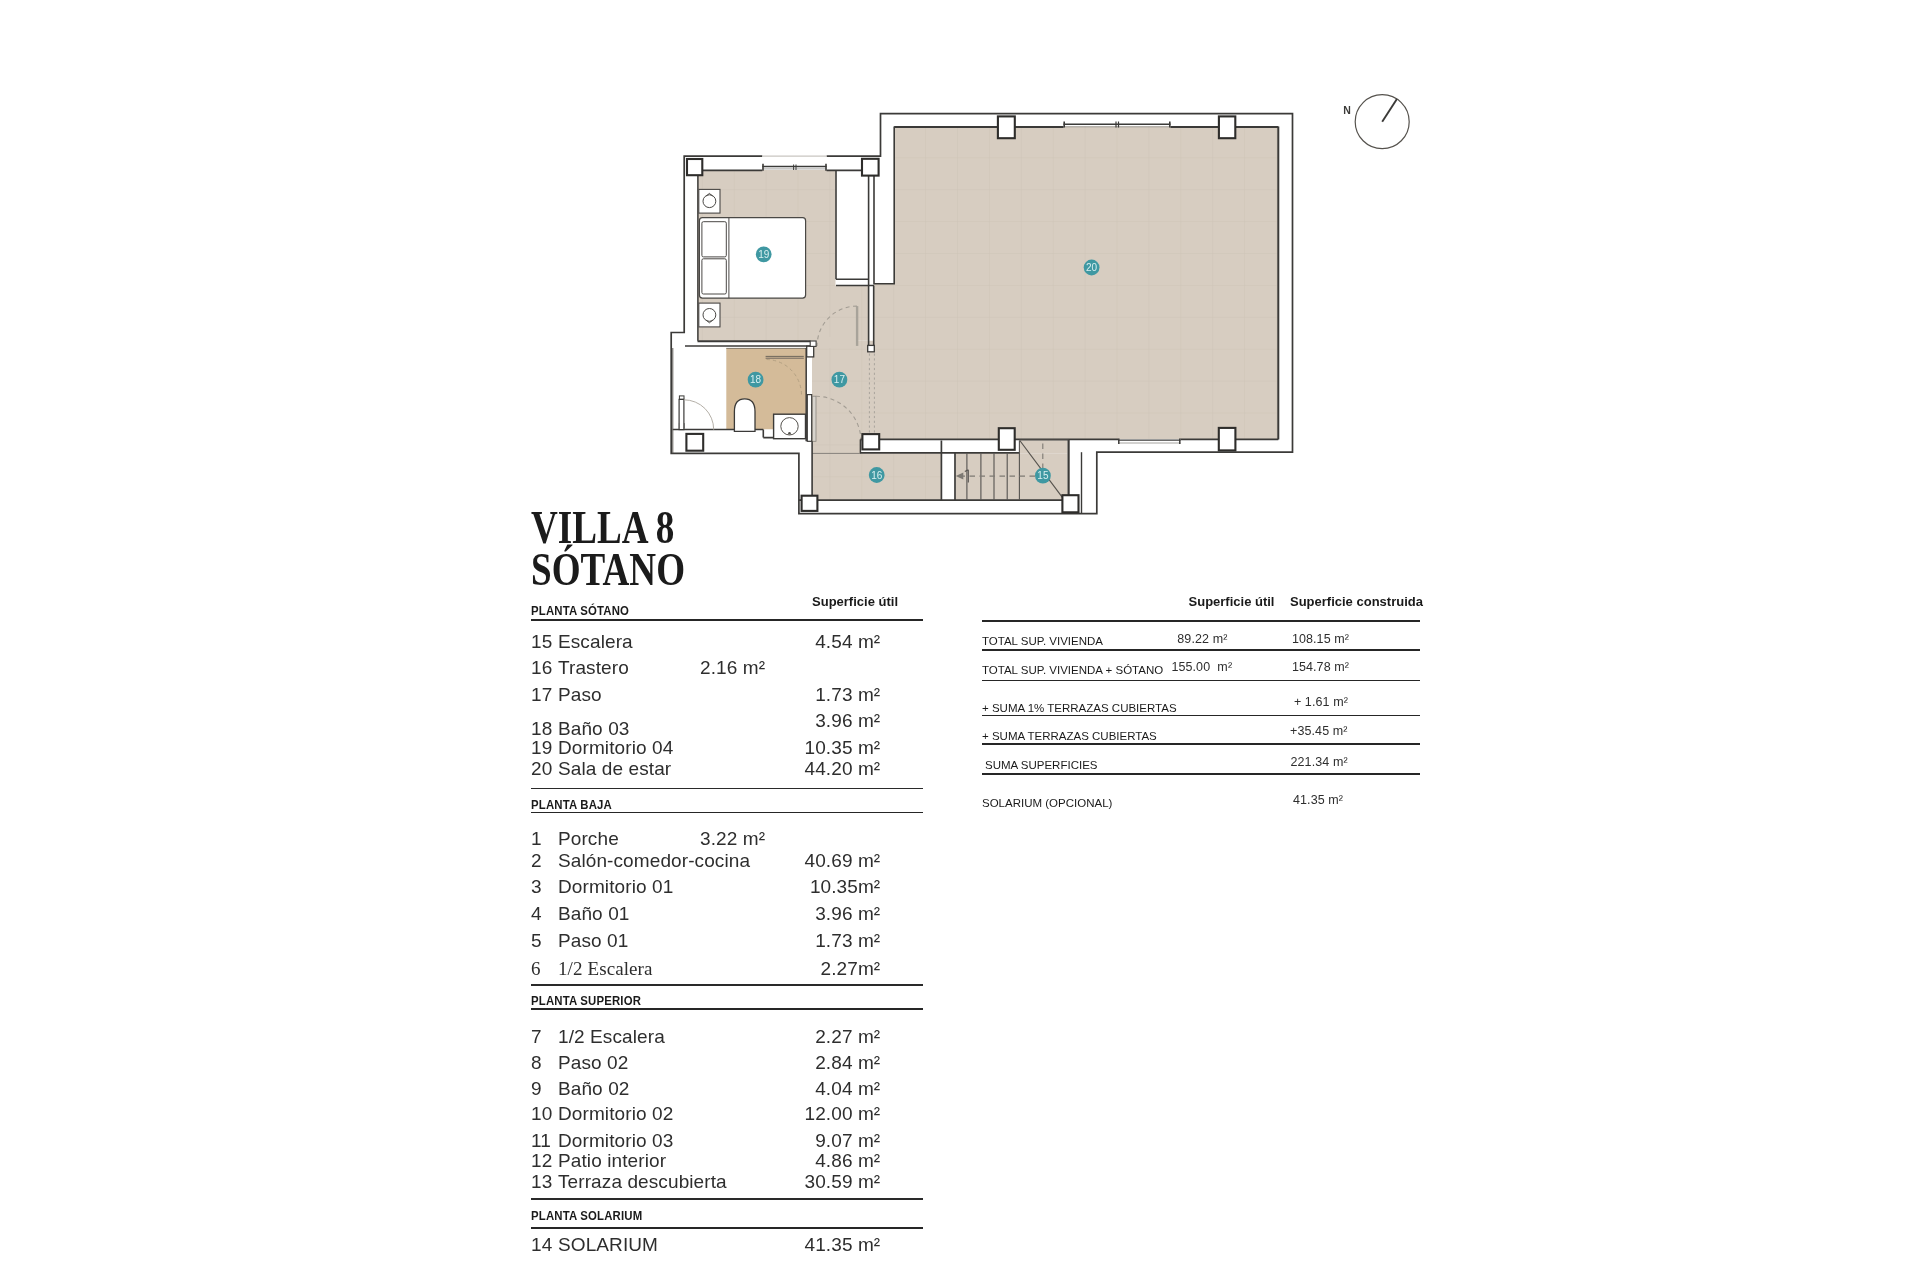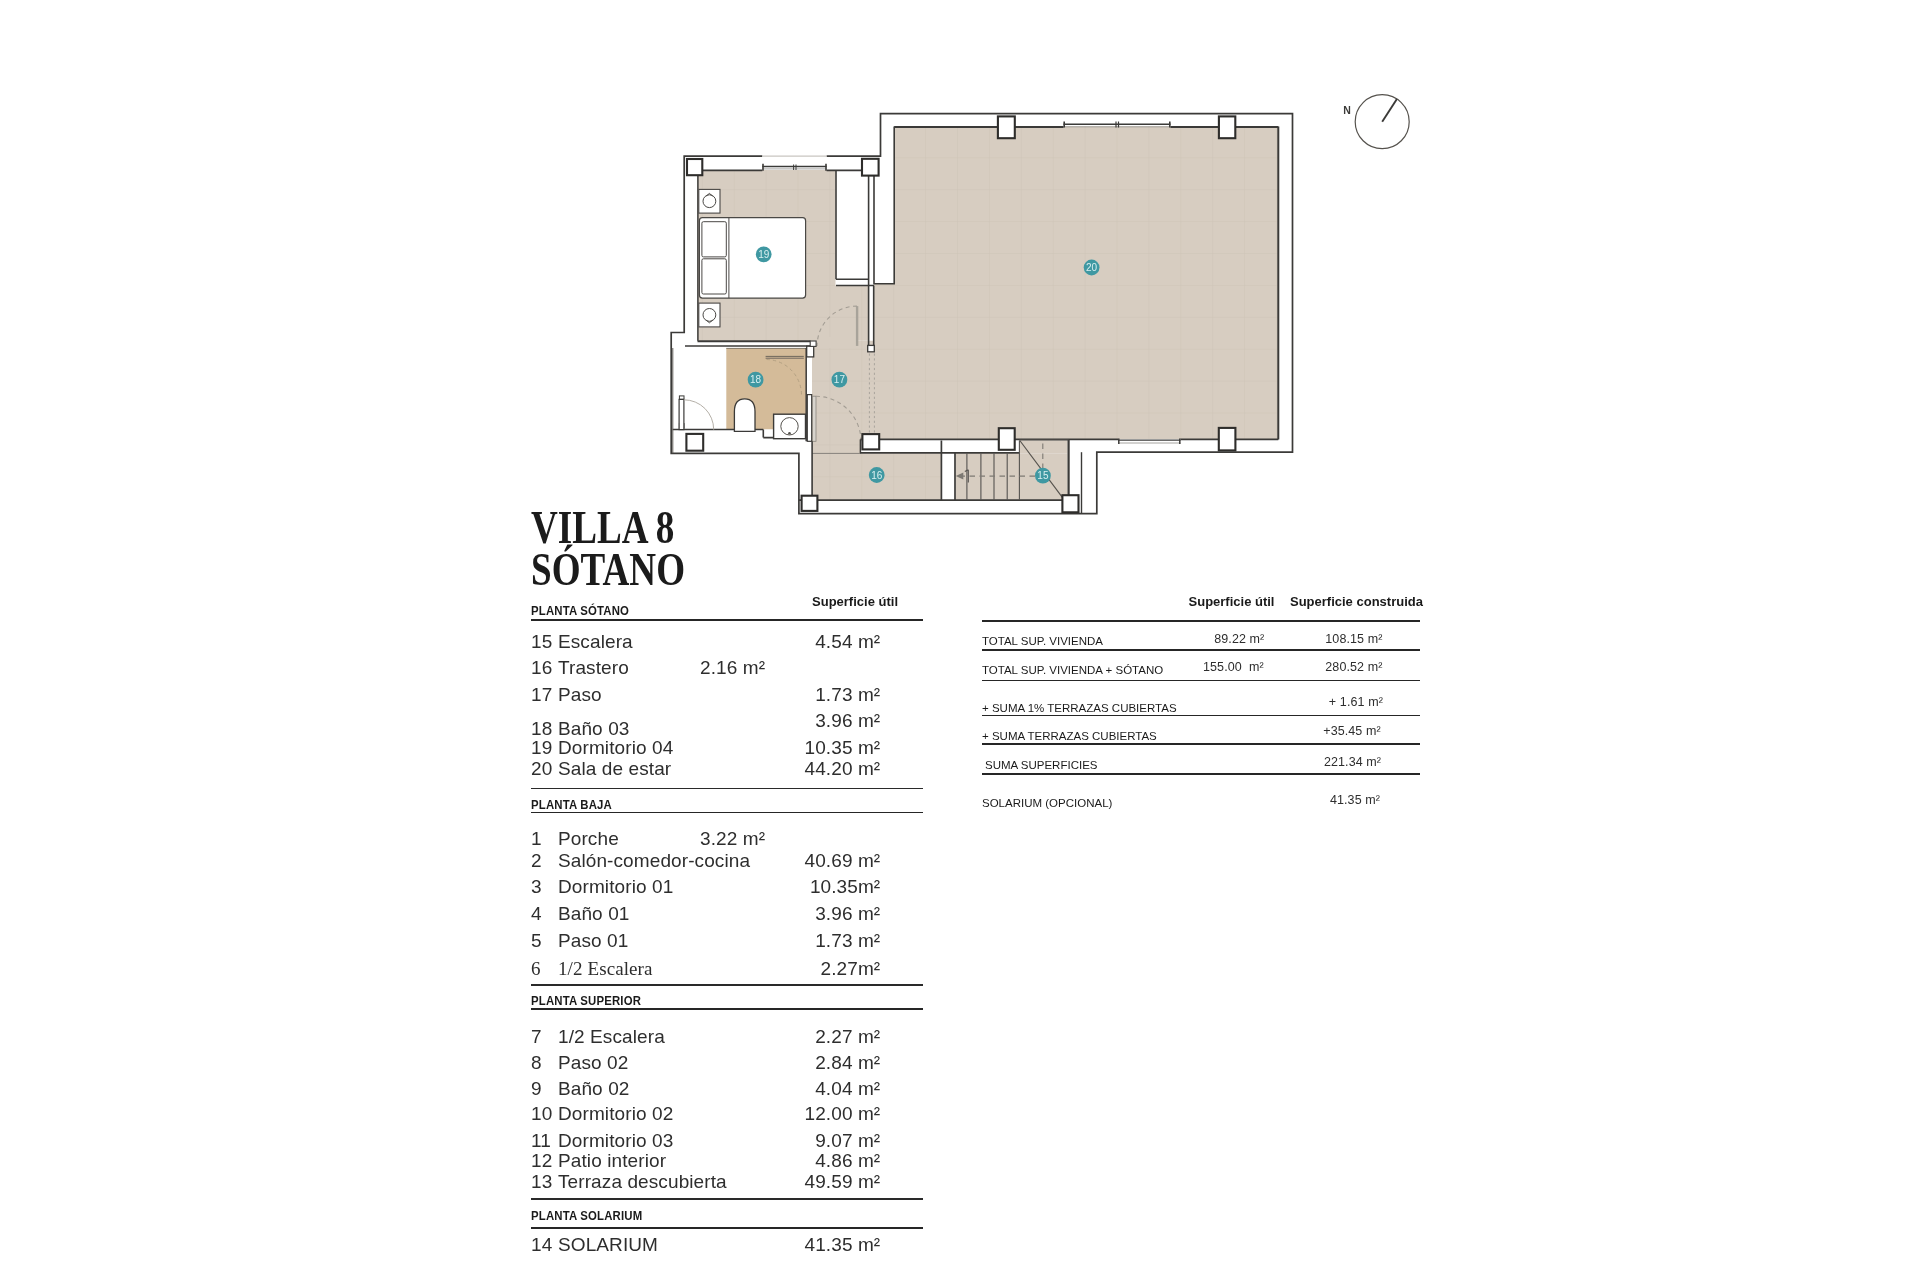--- a/index.html
+++ b/index.html
@@ -8,21 +8,21 @@
   .abs{position:absolute;}
   .title{font-family:"Liberation Serif", serif;font-weight:700;color:#1b1b1b;letter-spacing:1px;}
   .sh{font-weight:700;color:#1a1a1a;font-size:13px;letter-spacing:0.2px;transform:scaleX(0.875);transform-origin:left center;}
   .colh{font-weight:700;color:#1a1a1a;font-size:13px;letter-spacing:0;}
   .row{font-size:19px;color:#2e2e2e;letter-spacing:0.1px;}
   .rule{background:#262626;height:1.5px;}
   .rule2{background:#2a2a2a;height:1.8px;}
   .vc{height:20px;line-height:20px;white-space:nowrap;}
   .num{display:inline-block;width:27px;}
   .rlab{font-weight:400;color:#1a1a1a;font-size:11.5px;letter-spacing:0;}
-  .rval{font-size:12.5px;color:#2e2e2e;text-align:center;width:124px;letter-spacing:0.1px;}
+  .rval{font-size:12.5px;color:#2e2e2e;text-align:left;width:124px;letter-spacing:0.1px;}
 </style>
 </head>
 <body>
 
 <div class="abs title" id="t1" style="left:531px;top:507px;font-size:46px;line-height:42px;letter-spacing:0;transform:scaleX(0.807);transform-origin:left top;">VILLA 8<br>SÓTANO</div>
 
 <div class="abs sh vc" style="left:531px;top:601px;">PLANTA SÓTANO</div>
 
 <div class="abs colh vc" style="left:700px;width:198px;top:592px;text-align:right;">Superficie útil</div>
 
@@ -88,21 +88,21 @@
 <div class="abs row vc" style="left:531px;top:1104px;"><span class="num">10</span>Dormitorio 02</div>
 <div class="abs row vc" style="left:700px;width:180.3px;top:1104px;text-align:right;">12.00 m²</div>
 
 <div class="abs row vc" style="left:531px;top:1131px;"><span class="num">11</span>Dormitorio 03</div>
 <div class="abs row vc" style="left:700px;width:180.3px;top:1131px;text-align:right;">9.07 m²</div>
 
 <div class="abs row vc" style="left:531px;top:1151px;"><span class="num">12</span>Patio interior</div>
 <div class="abs row vc" style="left:700px;width:180.3px;top:1151px;text-align:right;">4.86 m²</div>
 
 <div class="abs row vc" style="left:531px;top:1172px;"><span class="num">13</span>Terraza descubierta</div>
-<div class="abs row vc" style="left:700px;width:180.3px;top:1172px;text-align:right;">49.59 m²</div>
+<div class="abs row vc" style="left:700px;width:180.3px;top:1172px;text-align:right;">30.59 m²</div>
 
 <div class="abs rule2" style="left:531px;top:1198.4px;width:391.5px;"></div>
 
 <div class="abs sh vc" style="left:531px;top:1205.6px;">PLANTA SOLARIUM</div>
 
 <div class="abs rule" style="left:531px;top:1227px;width:391.5px;"></div>
 
 <div class="abs row vc" style="left:531px;top:1234.8px;"><span class="num">14</span>SOLARIUM</div>
 <div class="abs row vc" style="left:700px;width:180.3px;top:1234.8px;text-align:right;">41.35 m²</div>
 
@@ -111,21 +111,21 @@
 
 <div class="abs rule" style="left:982px;top:620px;width:438.3px;"></div>
 
 <div class="abs rlab vc" style="left:982px;top:631.2px;">TOTAL SUP. VIVIENDA</div>
 <div class="abs row rval vc" style="left:1177.3px;top:628.6px;">89.22 m²</div>
 <div class="abs row rval vc" style="left:1291.9px;top:628.6px;">108.15 m²</div>
 <div class="abs rule" style="left:982px;top:649px;width:438.3px;"></div>
 
 <div class="abs rlab vc" style="left:982px;top:660px;">TOTAL SUP. VIVIENDA + SÓTANO</div>
 <div class="abs row rval vc" style="left:1171.4px;top:656.5px;">155.00&nbsp; m²</div>
-<div class="abs row rval vc" style="left:1291.9px;top:656.5px;">280.52 m²</div>
+<div class="abs row rval vc" style="left:1291.9px;top:656.5px;">154.78 m²</div>
 <div class="abs rule" style="left:982px;top:679.5px;width:438.3px;"></div>
 
 <div class="abs rlab vc" style="left:982px;top:697.6px;">+ SUMA 1% TERRAZAS CUBIERTAS</div>
 <div class="abs row rval vc" style="left:1293.9px;top:692.4px;">+ 1.61 m²</div>
 <div class="abs rule" style="left:982px;top:714.8px;width:438.3px;"></div>
 
 <div class="abs rlab vc" style="left:982px;top:725.5px;">+ SUMA TERRAZAS CUBIERTAS</div>
 <div class="abs row rval vc" style="left:1290px;top:721px;">+35.45 m²</div>
 <div class="abs rule" style="left:982px;top:743.4px;width:438.3px;"></div>
 

